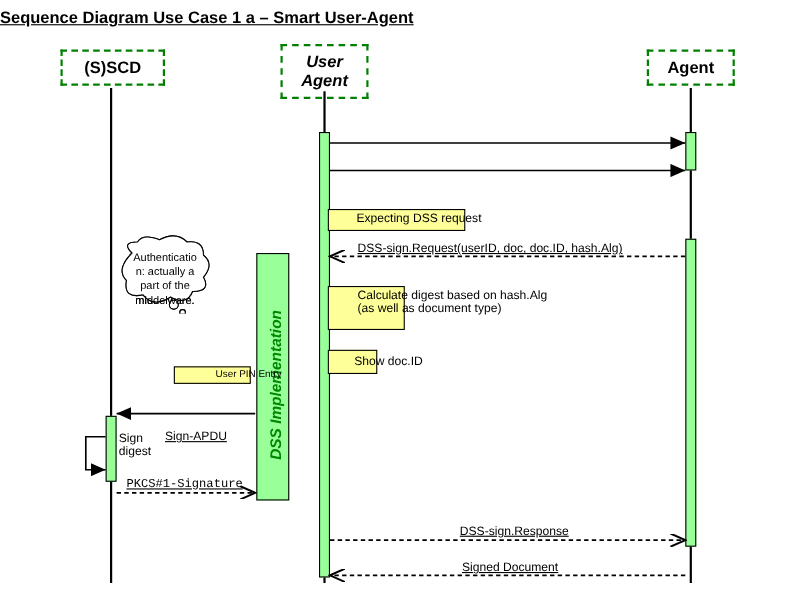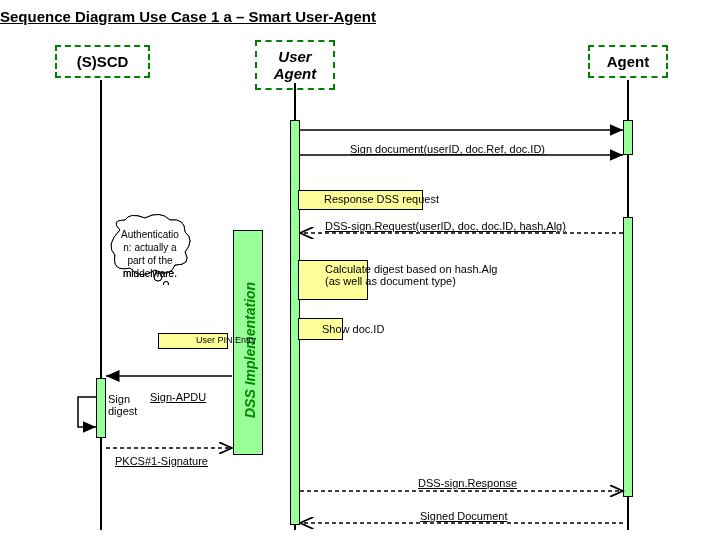--- a/index.html
+++ b/index.html
@@ -59,31 +59,30 @@
       <path d="M 20 20 Q 10 10 25 10 Q 30 2 45 8 Q 60 0 70 10 Q 85 8 85 22 Q 95 30 85 42 Q 92 55 75 55 Q 70 68 55 60 Q 40 70 30 58 Q 12 62 15 45 Q 5 35 20 20 Z" fill="white" stroke="black" stroke-width="1"></path>
       <circle cx="58" cy="67" r="4" fill="white" stroke="black"></circle>
       <circle cx="66" cy="74" r="2.5" fill="white" stroke="black"></circle>
     </svg>
     <div class="cloud-text" style="white-space:pre-line; font-size:10px; position:relative; top:5px;">Authenticatio
 n: actually a
 part of the
 middelware.</div>
   </div>
 
-  <div class="msg" style="left:350px; top:108px;">Sign document(userID, doc.Ref, doc.ID)</div>
-  <div class="msg" style="left:324px; top:158px; text-decoration:none;">Response DSS request</div>
+  <div class="msg" style="left:324px; top:158px; text-decoration:none;">Expecting DSS request</div>
   <div class="msg" style="left:325px; top:185px;">DSS-sign.Request(userID, doc, doc.ID, hash.Alg)</div>
   <div class="msg" style="left:325px; top:228px; text-decoration:none; white-space:pre-line;">Calculate digest based on hash.Alg
 (as well as document type)</div>
   <div class="msg" style="left:322px; top:288px; text-decoration:none;">Show doc.ID</div>
   <div class="small-label" style="left:160px; top:300px;margin-left:36px;">User PIN Entry</div>
   <div class="msg" style="left:150px; top:328px;margin-top:28px;">Sign-APDU</div>
   <div class="msg" style="left:108px; top:358px; white-space:pre-line; text-decoration:none;">Sign
 digest</div>
-  <div class="msg" style="left:115px; top:420px;">PKCS#1-Signature</div>
+  <div class="msg" style="left:115px; top:400px;font-family:Liberation Mono, monospace;">PKCS#1-Signature</div>
   <div class="msg" style="left:418px; top:442px;">DSS-sign.Response</div>
   <div class="msg" style="left:420px; top:475px;">Signed Document</div>
 
   <svg class="arrows">
     <defs>
       <marker id="ah" markerWidth="10" markerHeight="8" refX="9" refY="4" orient="auto">
         <path d="M0,0 L9,4 L0,8" fill="none" stroke="black" stroke-width="1.2"></path>
       </marker>
       <marker id="ahf" markerWidth="10" markerHeight="8" refX="9" refY="4" orient="auto">
         <path d="M0,0 L9,4 L0,8 Z" fill="black"></path>

